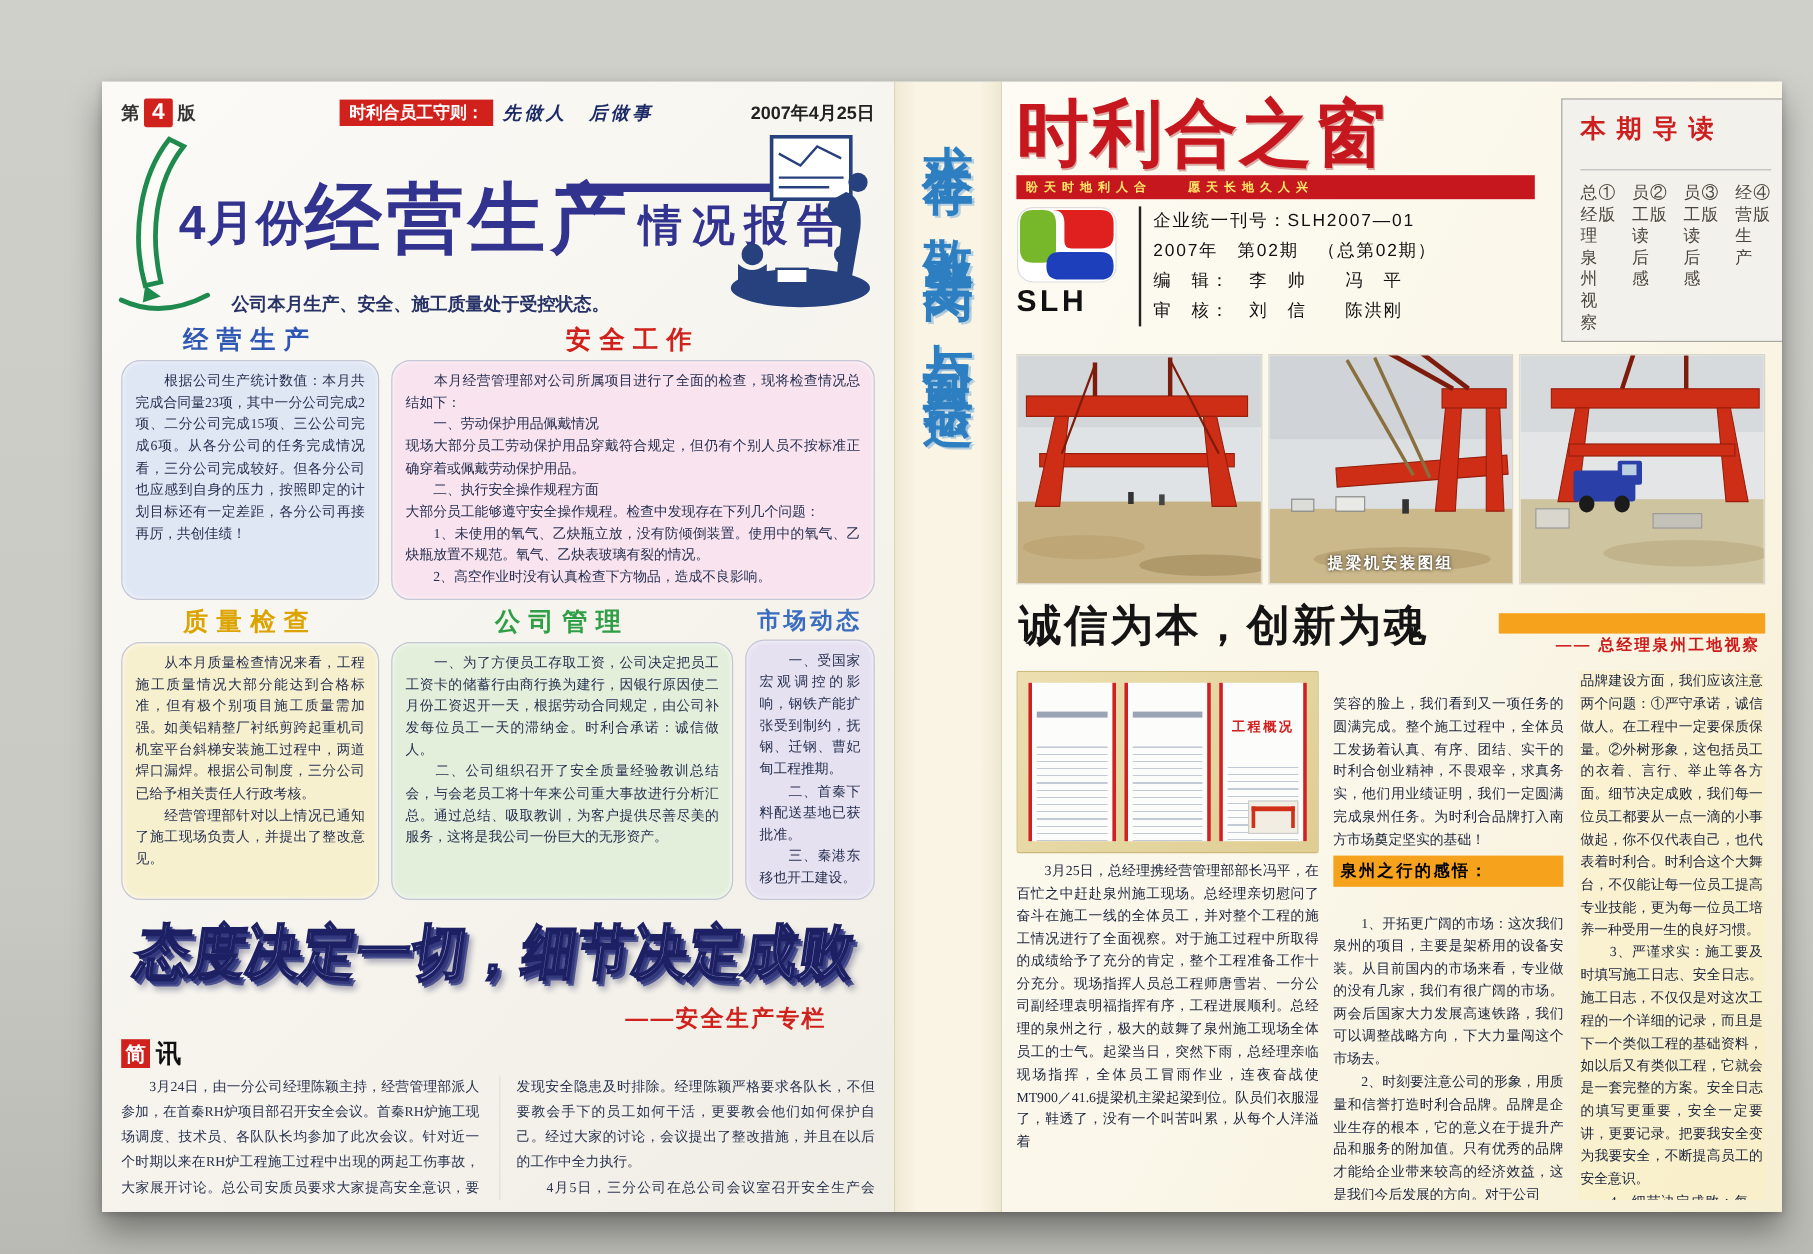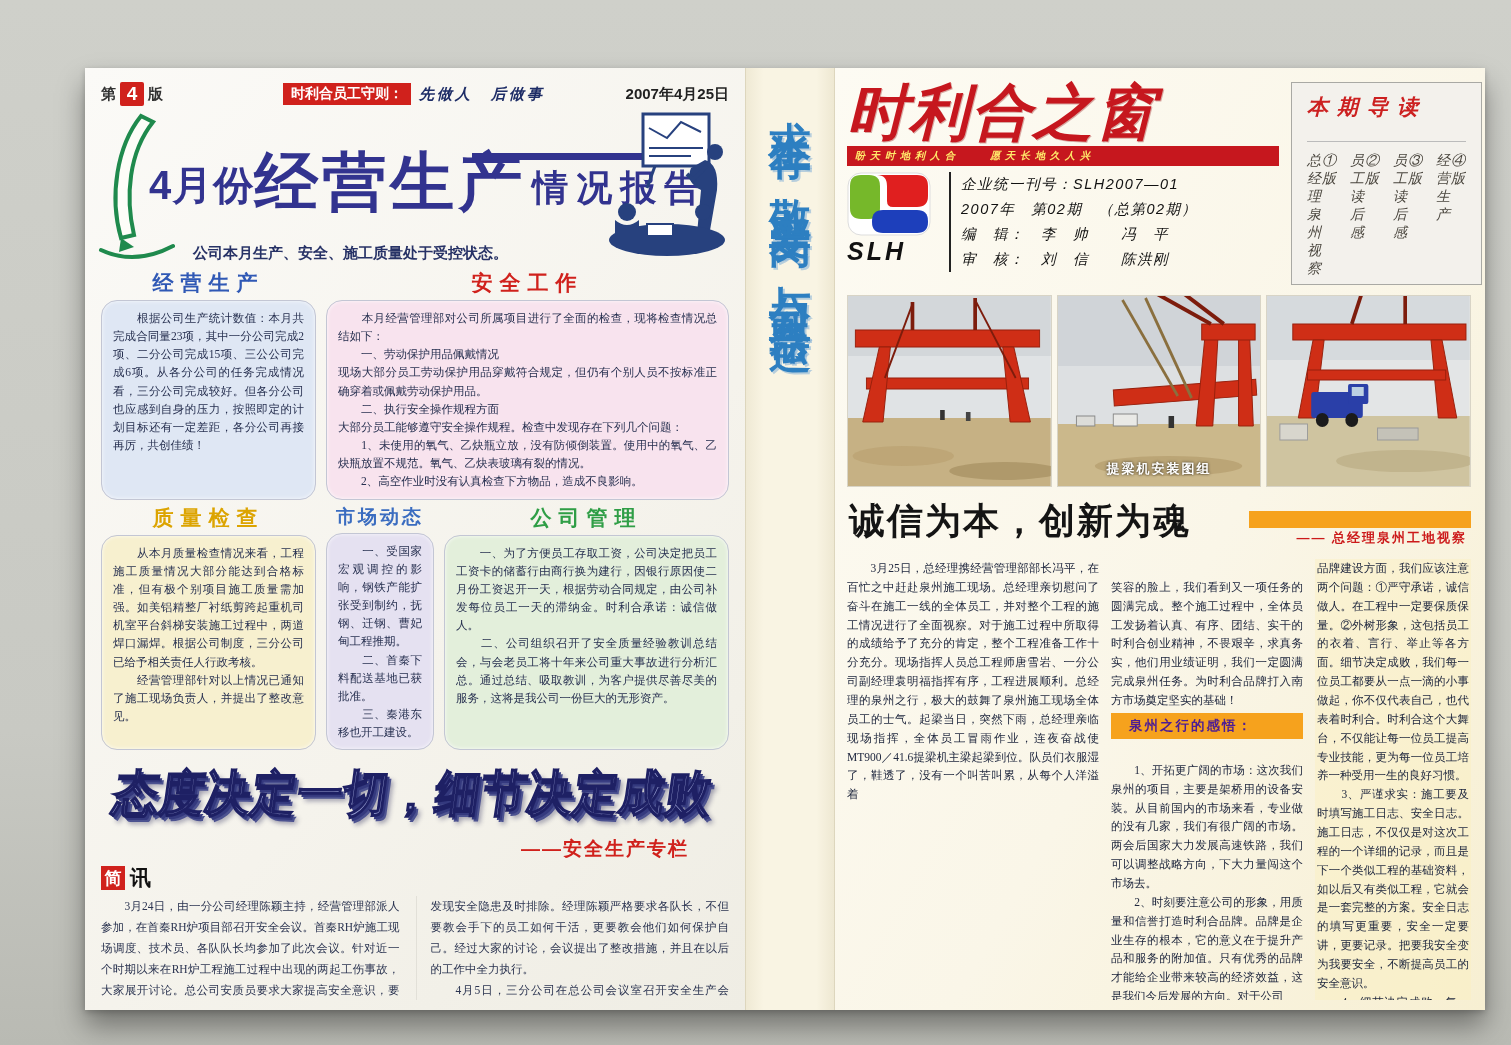--- a/index.html
+++ b/index.html
@@ -86,21 +86,21 @@
     font-size:42px;font-weight:900;color:#2d7fc1;letter-spacing:9px;line-height:1;
     text-shadow:2px 2px 0 rgba(130,175,215,.55);
     height:96%;display:flex;align-items:center;
   }
   
   .page-right{
     flex:1;height:100%;box-sizing:border-box;padding:14px 14px 10px 12px;
     background:linear-gradient(120deg,#fdfbf3 0%,#faf6e8 55%,#f7efd2 100%);
     display:flex;flex-direction:column;overflow:hidden;
   }
-  .masthead-row{display:flex;gap:12px;flex:none;font-style:italic;}
+  .masthead-row{display:flex;gap:22px;flex:none;}
   .mast-left{width:432px;min-width:432px;display:flex;flex-direction:column;}
   .mast-title{font-family:"DejaVu Serif","Liberation Serif",serif;font-weight:900;
     font-size:60px;line-height:1.02;color:#c6171e;white-space:nowrap;letter-spacing:2px;
     text-shadow:1px 1px 0 rgba(150,20,20,.35);}
   .mast-tagline{margin-top:3px;background:#c6171e;color:#ffe96a;font-weight:bold;font-size:10px;
     letter-spacing:5px;padding:3px 8px;white-space:nowrap;overflow:hidden;}
   .mast-info{display:flex;margin-top:6px;gap:10px;align-items:stretch;}
   .logo-wrap{width:92px;display:flex;flex-direction:column;align-items:flex-start;}
   .logo-text{font-weight:900;font-size:25px;letter-spacing:3px;color:#111;margin-top:1px;}
   .info-divider{width:2px;background:#222;}
@@ -137,22 +137,22 @@
   .doc .dochead{height:5px;background:#9aa4b4;margin-bottom:5px;}
   .doc .doclines{height:100%;background:repeating-linear-gradient(180deg,#c2cad6 0 1px,transparent 1px 6px);}
   .doc3-title{color:#d02020;font-weight:bold;font-size:11px;text-align:center;letter-spacing:2px;
     margin:4px 0 5px 0;}
   .doc3-crane{position:absolute;right:4px;bottom:6px;width:40px;height:26px;background:#f1ede2;
     border:1px solid #ccc;display:flex;align-items:center;justify-content:center;}
   .doc3-crane .mini{width:30px;height:14px;border-top:4px solid #d03018;
     border-left:3px solid #d03018;border-right:3px solid #d03018;}
   .acol1-text{flex:1;overflow:hidden;font-family:"Liberation Serif",serif;font-size:11.5px;
     line-height:1.64;color:#20283f;text-align:justify;white-space:pre-line;}
-  .highlight{background:#f6a21d;color:#4c1d95;font-weight:900;font-size:13.5px;letter-spacing:2px;
-    padding:2px 18px;margin:3px 0;display:block;font-family:"Liberation Sans",sans-serif;}
+  .highlight{background:#f6a21d;color:#000000;font-weight:900;font-size:13.5px;letter-spacing:2px;
+    padding:2px 6px;margin:3px 0;display:block;font-family:"Liberation Sans",sans-serif;}
 </style>
 </head>
 <body>
 
 <div class="paper">
 
   <div class="page-left">
 
     <div class="lp-header">
       <div class="page-no">
@@ -219,30 +219,30 @@
 　　2、高空作业时没有认真检查下方物品，造成不良影响。</div>
       </div>
     </div>
 
     <div class="sec-row">
       <div class="sec w215">
         <div class="sec-title t-gold">质量检查</div>
         <div class="sec-box box-yellow">　　从本月质量检查情况来看，工程施工质量情况大部分能达到合格标准，但有极个别项目施工质量需加强。如美铝精整厂衬纸剪跨起重机司机室平台斜梯安装施工过程中，两道焊口漏焊。根据公司制度，三分公司已给予相关责任人行政考核。
 　　经营管理部针对以上情况已通知了施工现场负责人，并提出了整改意见。</div>
       </div>
+      <div class="sec w285">
+        <div class="sec-title t-green">公司管理</div>
+        <div class="sec-box box-green">　　一、为了方便员工存取工资，公司决定把员工工资卡的储蓄行由商行换为建行，因银行原因使二月份工资迟开一天，根据劳动合同规定，由公司补发每位员工一天的滞纳金。时利合承诺：诚信做人。
+　　二、公司组织召开了安全质量经验教训总结会，与会老员工将十年来公司重大事故进行分析汇总。通过总结、吸取教训，为客户提供尽善尽美的服务，这将是我公司一份巨大的无形资产。</div>
+      </div>
       <div class="sec grow">
         <div class="sec-title t-mblue">市场动态</div>
         <div class="sec-box box-purple">　　一、受国家宏观调控的影响，钢铁产能扩张受到制约，抚钢、迁钢、曹妃甸工程推期。
 　　二、首秦下料配送基地已获批准。
 　　三、秦港东移也开工建设。</div>
-      </div>
-      <div class="sec w285">
-        <div class="sec-title t-green">公司管理</div>
-        <div class="sec-box box-green">　　一、为了方便员工存取工资，公司决定把员工工资卡的储蓄行由商行换为建行，因银行原因使二月份工资迟开一天，根据劳动合同规定，由公司补发每位员工一天的滞纳金。时利合承诺：诚信做人。
-　　二、公司组织召开了安全质量经验教训总结会，与会老员工将十年来公司重大事故进行分析汇总。通过总结、吸取教训，为客户提供尽善尽美的服务，这将是我公司一份巨大的无形资产。</div>
       </div>
     </div>
 
     <div class="slogan-wrap">
       <div class="slogan">态度决定一切，细节决定成败</div>
     </div>
     <div class="slogan-byline">——安全生产专栏</div>
 
     <div class="brief-head">
       <span class="brief-badge">简</span>
@@ -380,20 +380,35 @@
     </div>
 
     <div class="headline-row">
       <span class="headline-main">诚信为本，创新为魂</span>
       <span class="headline-bar"></span>
       <span class="headline-byline">——  总经理泉州工地视察</span>
     </div>
 
     <div class="article">
       <div class="acol acol1">
+        <div class="docphoto">
+          <div class="doc">
+            <div class="dochead"></div>
+            <div class="doclines"></div>
+          </div>
+          <div class="doc">
+            <div class="dochead"></div>
+            <div class="doclines"></div>
+          </div>
+          <div class="doc">
+            <div class="doc3-title">工程概况</div>
+            <div class="doclines"></div>
+            <div class="doc3-crane"><div class="mini"></div></div>
+          </div>
+        </div>
         <div class="acol1-text">　　3月25日，总经理携经营管理部部长冯平，在百忙之中赶赴泉州施工现场。总经理亲切慰问了奋斗在施工一线的全体员工，并对整个工程的施工情况进行了全面视察。对于施工过程中所取得的成绩给予了充分的肯定，整个工程准备工作十分充分。现场指挥人员总工程师唐雪岩、一分公司副经理袁明福指挥有序，工程进展顺利。总经理的泉州之行，极大的鼓舞了泉州施工现场全体员工的士气。起梁当日，突然下雨，总经理亲临现场指挥，全体员工冒雨作业，连夜奋战使MT900／41.6提梁机主梁起梁到位。队员们衣服湿了，鞋透了，没有一个叫苦叫累，从每个人洋溢着</div>
       </div>
       <div class="acol acol2">
         <span>笑容的脸上，我们看到又一项任务的圆满完成。整个施工过程中，全体员工发扬着认真、有序、团结、实干的时利合创业精神，不畏艰辛，求真务实，他们用业绩证明，我们一定圆满完成泉州任务。为时利合品牌打入南方市场奠定坚实的基础！</span>
         <span class="highlight">泉州之行的感悟：</span>
         <span>　　1、开拓更广阔的市场：这次我们泉州的项目，主要是架桥用的设备安装。从目前国内的市场来看，专业做的没有几家，我们有很广阔的市场。两会后国家大力发展高速铁路，我们可以调整战略方向，下大力量闯这个市场去。
 　　2、时刻要注意公司的形象，用质量和信誉打造时利合品牌。品牌是企业生存的根本，它的意义在于提升产品和服务的附加值。只有优秀的品牌才能给企业带来较高的经济效益，这是我们今后发展的方向。对于公司</span>
       </div>
       <div class="acol acol3">品牌建设方面，我们应该注意两个问题：①严守承诺，诚信做人。在工程中一定要保质保量。②外树形象，这包括员工的衣着、言行、举止等各方面。细节决定成败，我们每一位员工都要从一点一滴的小事做起，你不仅代表自己，也代表着时利合。时利合这个大舞台，不仅能让每一位员工提高专业技能，更为每一位员工培养一种受用一生的良好习惯。
 　　3、严谨求实：施工要及时填写施工日志、安全日志。施工日志，不仅仅是对这次工程的一个详细的记录，而且是下一个类似工程的基础资料，如以后又有类似工程，它就会是一套完整的方案。安全日志的填写更重要，安全一定要讲，更要记录。把要我安全变为我要安全，不断提高员工的安全意识。

